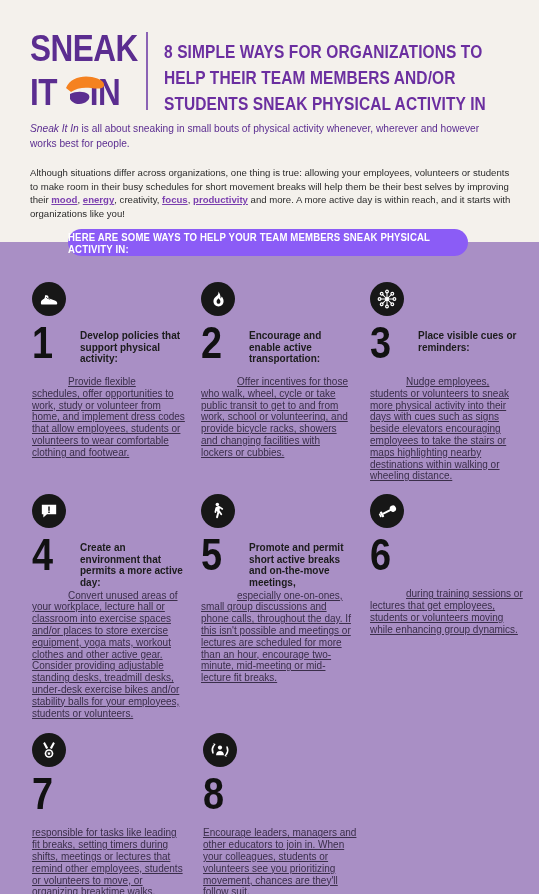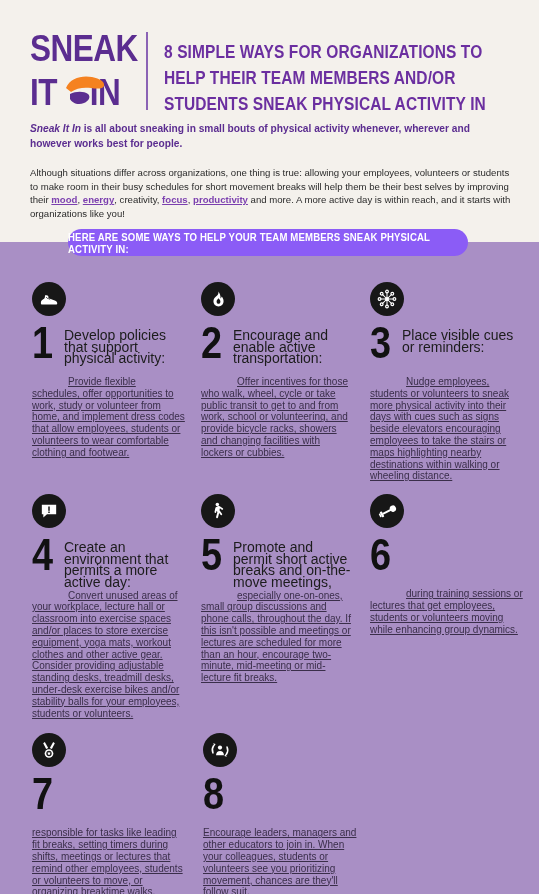--- a/index.html
+++ b/index.html
@@ -103,21 +103,21 @@
     margin-top: 2px;
   }
 
   .intro-lead {
     position: absolute;
     left: 30px;
     top: 122px;
     width: 478px;
     font-size: 10.2px;
     line-height: 14.5px;
-    font-weight: bold;
+    font-weight: normal;
     color: #5B2D90;
   }
   .intro-lead i { font-style: italic; }
 
   .intro-body {
     position: absolute;
     left: 30px;
     top: 166px;
     width: 482px;
     font-size: 9.6px;
@@ -201,23 +201,23 @@
     left: 0;
     top: -8px;
     font-weight: bold;
     font-size: 44px;
     line-height: 44px;
     color: #111111;
     transform: scaleX(0.86);
     transform-origin: left top;
   }
   .tip-title {
-    margin-left: 32px;
-    font-weight: normal;
-    font-size: 14px;
+    margin-left: 48px;
+    font-weight: bold;
+    font-size: 10px;
     line-height: 11.6px;
     color: #1C1C1C;
     padding-top: 1px;
   }
   .tip-body {
     font-size: 10px;
     line-height: 11.8px;
     color: #3A2E4A;
     margin-top: 1px;
     text-decoration: underline;

